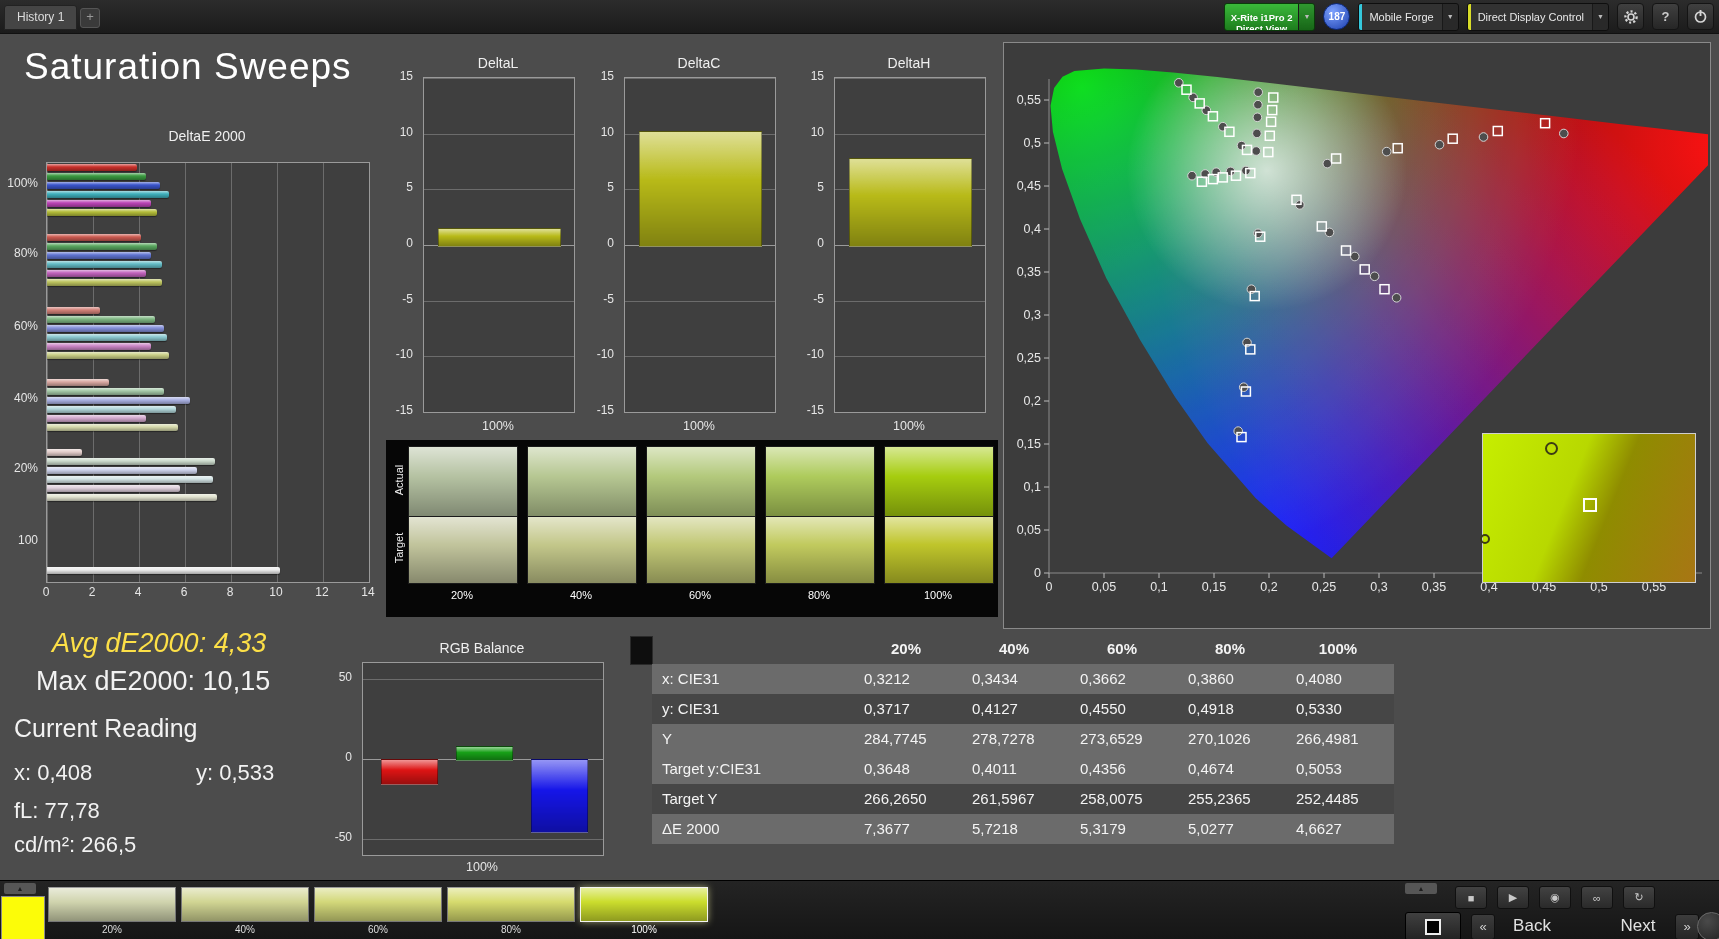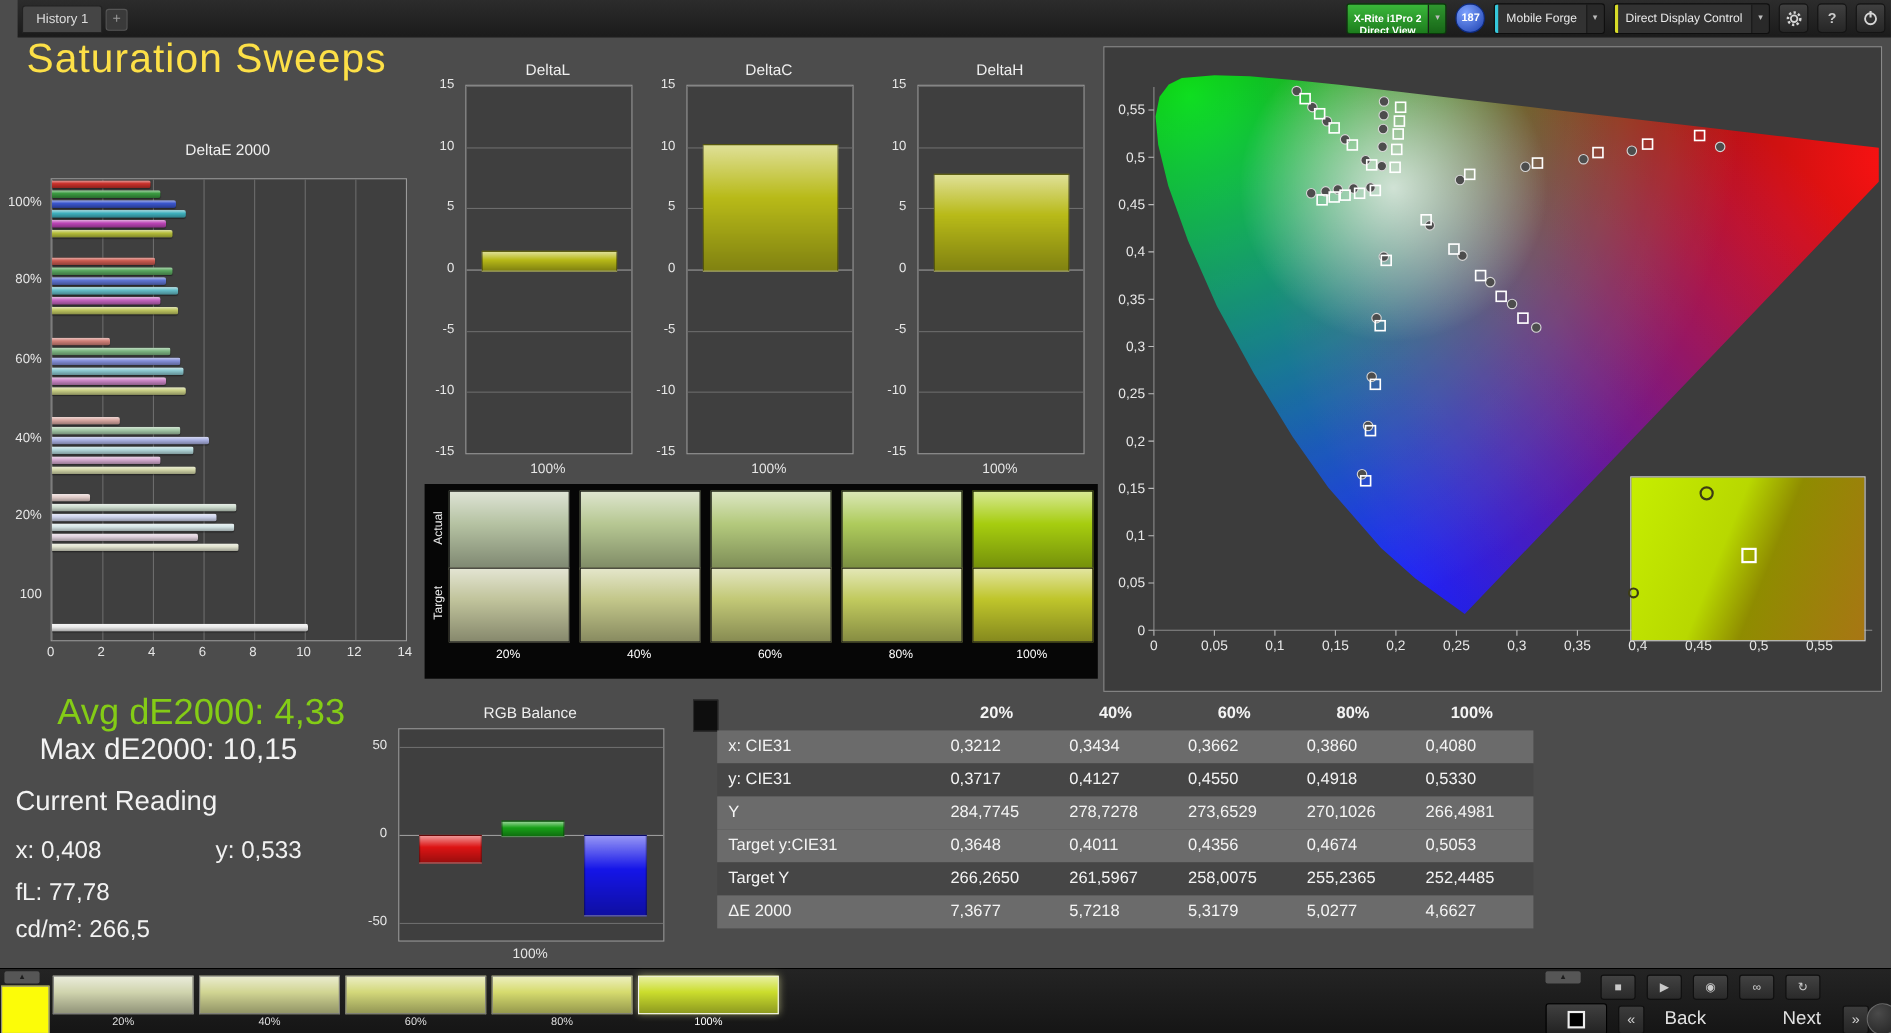--- a/index.html
+++ b/index.html
@@ -5,21 +5,21 @@
   html,body{margin:0;padding:0;}
   body{
     width:1719px;height:939px;overflow:hidden;position:relative;
     background:#4c4c4c;
     font-family:"Liberation Sans","DejaVu Sans",sans-serif;
     -webkit-font-smoothing:antialiased;
   }
   svg text{font-family:"Liberation Sans","DejaVu Sans",sans-serif;}
 
   
-  #topbar{position:absolute;top:0;left:16px;right:0;height:33px;background:linear-gradient(#2c2c2c,#1b1b1b);border-bottom:1px solid #111;}
+  #topbar{position:absolute;top:0;left:0;right:0;height:33px;background:linear-gradient(#2c2c2c,#1b1b1b);border-bottom:1px solid #111;}
   .tab{position:absolute;left:4px;top:5px;height:23px;background:#454545;border:1px solid #222;border-radius:3px 3px 0 0;color:#ddd;font-size:12px;line-height:23px;padding:0 12px;}
   .addtab{position:absolute;left:80px;top:8px;width:18px;height:18px;background:#3a3a3a;border:1px solid #555;border-radius:3px;color:#999;text-align:center;line-height:16px;font-size:13px;}
   #topbar-right{position:absolute;right:5px;top:3px;display:flex;gap:8px;align-items:center;height:27px;}
   .dropdown{height:26px;display:flex;align-items:center;background:#323232;border:1px solid #0e0e0e;border-radius:3px;color:#e8e8e8;font-size:11px;position:relative;overflow:hidden;}
   .ddtext{padding:0 8px 0 10px;white-space:nowrap;}
   .arrow{width:15px;align-self:stretch;display:flex;align-items:center;justify-content:center;color:#bbb;font-size:7px;border-left:1px solid #191919;background:rgba(0,0,0,.18);}
   .meter{background:linear-gradient(#3ab93a,#1d7d1d);border-color:#0a3c0a;}
   .meter-text{padding:0 6px;text-align:center;font-weight:bold;font-size:9.5px;line-height:11px;color:#fff;margin-top:13px;}
   .accent{position:absolute;left:0;top:0;b
   ottom:0;width:3px;height:26px;}
@@ -30,21 +30,21 @@
   .panel{position:absolute;}
   .chart-title{position:absolute;color:#efefef;font-size:14px;text-align:center;}
   .plot{position:absolute;background:#3f3f3f;border:1px solid #9a9a9a;overflow:hidden;}
   .vline{position:absolute;top:0;bottom:0;width:1px;background:#6c6c6c;}
   .hline{position:absolute;left:0;right:0;height:1px;background:#6c6c6c;}
   .axis-label{position:absolute;color:#e6e6e6;font-size:12px;white-space:nowrap;}
   .bar{position:absolute;}
   .ylabels{position:absolute;left:0;top:0;height:100%;}
   .xlabel{position:absolute;text-align:center;font-size:12.5px;color:#e6e6e6;}
 
-  #page-title{position:absolute;left:24px;top:32px;font-size:37px;color:#fde047;letter-spacing:1px;}
+  #page-title{position:absolute;left:24px;top:46px;font-size:37px;color:#ffffff;letter-spacing:1px;}
 
   #deltae-panel{left:6px;top:128px;width:372px;height:480px;}
   #deltae-plot{left:40px;top:34px;width:322px;height:419px;}
   #deltae-ylabels{width:36px;}
   #deltae-xlabels{position:absolute;left:0;top:457px;width:100%;height:16px;}
 
   .delta-panel{width:205px;height:385px;top:55px;}
   .delta-panel .plot{left:48px;top:22px;width:150px;height:334px;}
   .delta-panel .ylabels{width:44px;text-decoration:underline;}
   .delta-panel .xlabel{left:48px;width:150px;top:364px;}
@@ -52,21 +52,21 @@
   #dc-panel{left:576px;}
   #dh-panel{left:786px;}
 
   #comparator{left:386px;top:440px;width:612px;height:177px;background:#060606;}
   .vlabel{position:absolute;width:40px;text-align:center;font-size:11px;color:#ededed;transform:rotate(-90deg);}
   #vl-actual{left:-7px;top:34px;}
   #vl-target{left:-7px;top:102px;}
   .swatch{position:absolute;border:1px solid #1a1a1a;}
   .comp-label{position:absolute;top:146px;height:18px;line-height:18px;text-align:center;color:#fff;font-size:11px;}
 
-  #stat-avg{position:absolute;left:52px;top:628px;font-size:33px;color:#84cc16;}
+  #stat-avg{position:absolute;left:52px;top:628px;font-size:27px;color:#fde047;font-style:italic;}
   #stat-max{position:absolute;left:36px;top:666px;font-size:27px;color:#f2f2f2;}
   #cur-title{position:absolute;left:14px;top:714px;font-size:25px;color:#f2f2f2;}
   #cur-x{position:absolute;left:14px;top:760px;font-size:22px;color:#f2f2f2;}
   #cur-y{position:absolute;left:196px;top:760px;font-size:22px;color:#f2f2f2;}
   #cur-fl{position:absolute;left:14px;top:798px;font-size:22px;color:#f2f2f2;}
   #cur-cd{position:absolute;left:14px;top:832px;font-size:22px;color:#f2f2f2;}
 
   #rgb-panel{left:322px;top:640px;width:292px;height:238px;}
   #rgb-plot{left:40px;top:22px;width:240px;height:192px;}
   #rgb-panel .ylabels{width:36px;}

